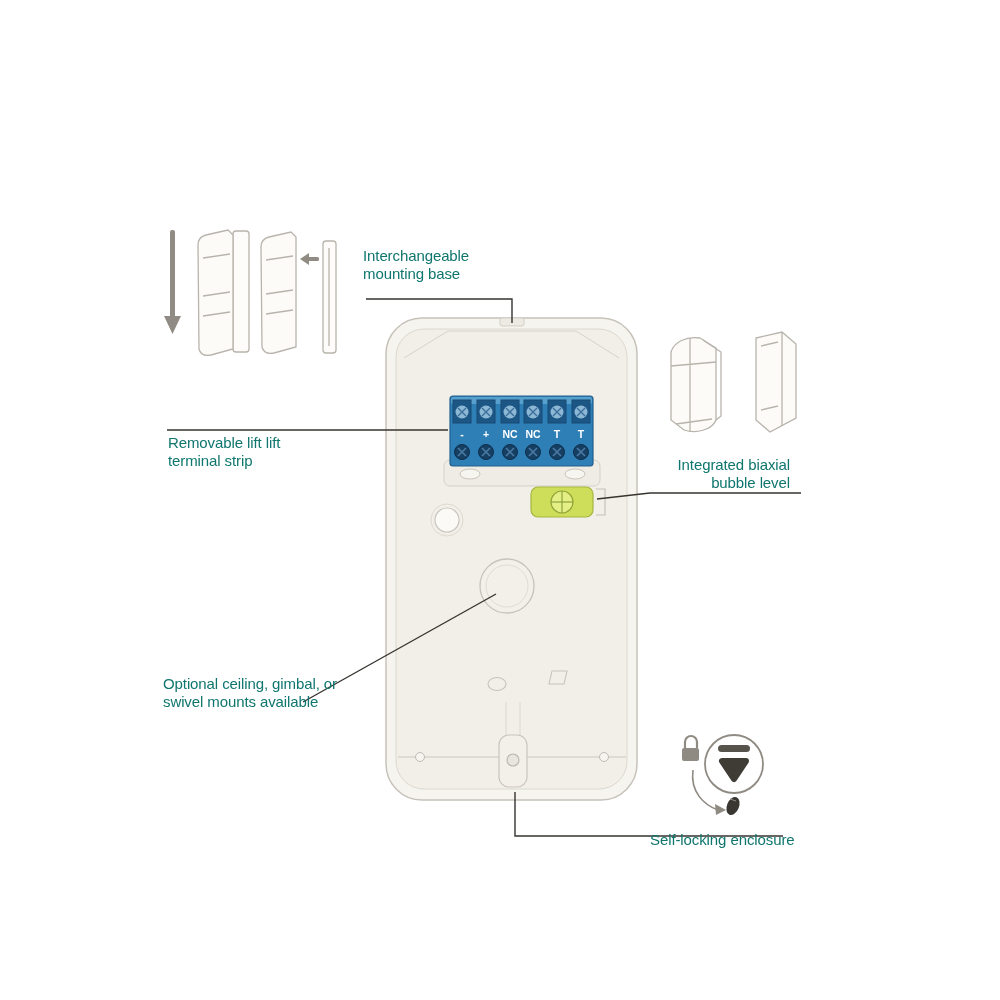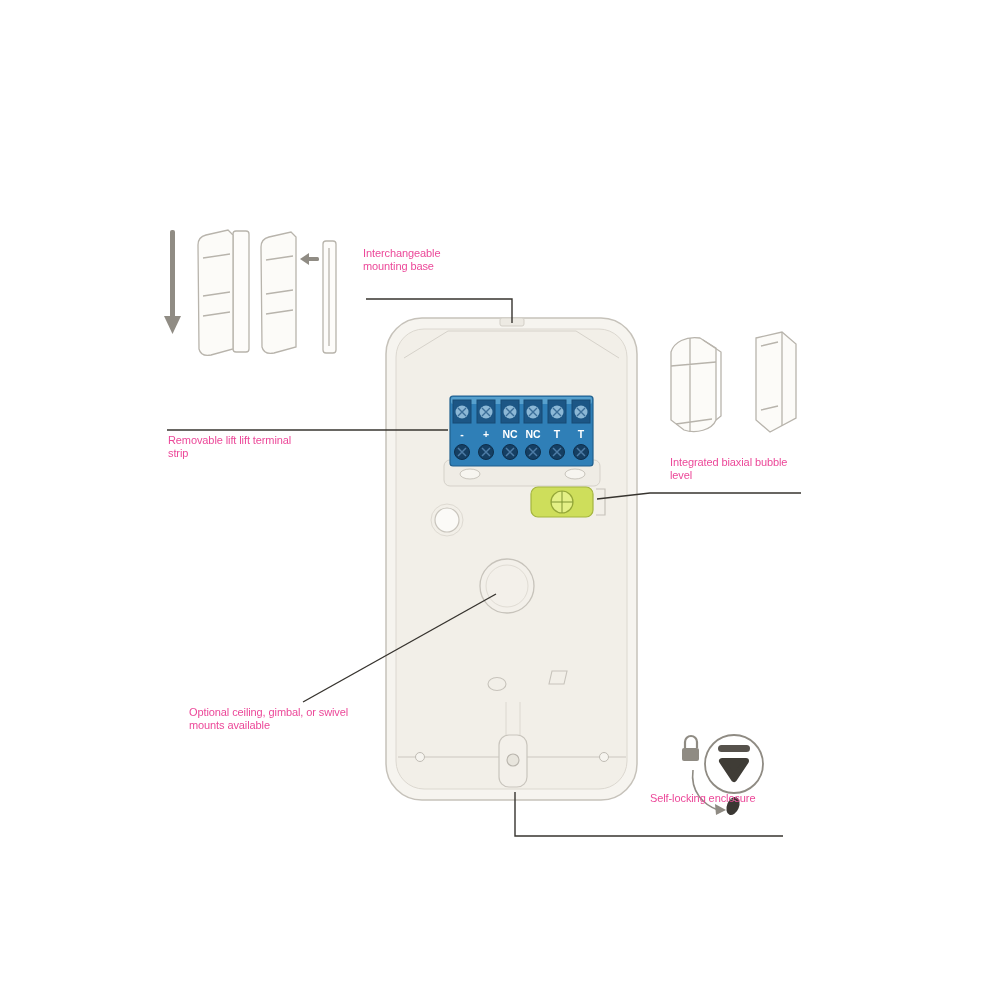--- a/index.html
+++ b/index.html
@@ -2,28 +2,28 @@
 <html><head>
 <meta charset="utf-8">
 <style>
   html,body{margin:0;padding:0;background:#ffffff;}
   .canvas{
     position:relative;width:1000px;height:1000px;background:#ffffff;
     font-family:"Liberation Sans",sans-serif;color:#35322e;overflow:hidden;
   }
   .artwork{position:absolute;left:0;top:0;}
   .callout{
-    position:absolute;font-size:11px;line-height:1.22;letter-spacing:-0.1px;
-    color:#ec4899;
+    position:absolute;font-size:15px;line-height:1.22;letter-spacing:-0.1px;
+    color:#0f766e;
   }
   .co-mounting-base{left:363px;top:247px;width:112px;}
   .co-terminal-strip{left:168px;top:434px;width:130px;}
-  .co-bubble-level{left:670px;top:456px;width:120px;}
-  .co-mounts{left:163px;top:706px;width:176px;margin-left:26px;}
-  .co-enclosure{left:650px;top:792px;width:210px;}
+  .co-bubble-level{left:670px;top:456px;width:120px;text-align:right;}
+  .co-mounts{left:163px;top:675px;width:176px;}
+  .co-enclosure{left:650px;top:831px;width:210px;}
   svg text.tlabel{
     font-family:"Liberation Sans",sans-serif;font-size:10.5px;font-weight:bold;
     fill:#ffffff;text-anchor:middle;
   }
 </style>
 </head>
 <body>
 
 <div class="canvas">
 

